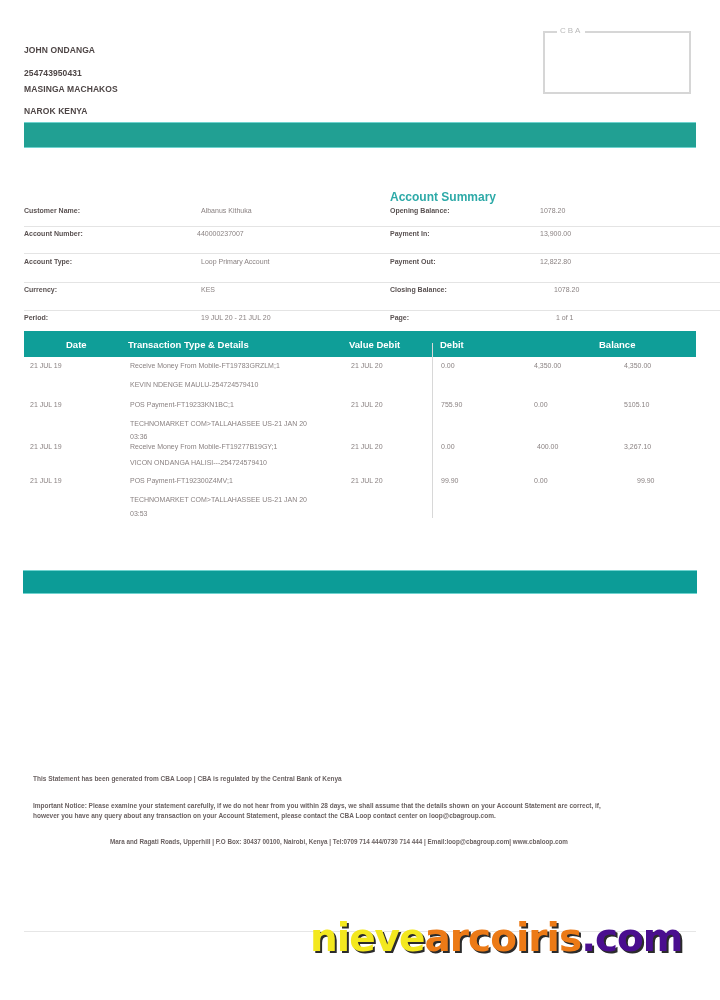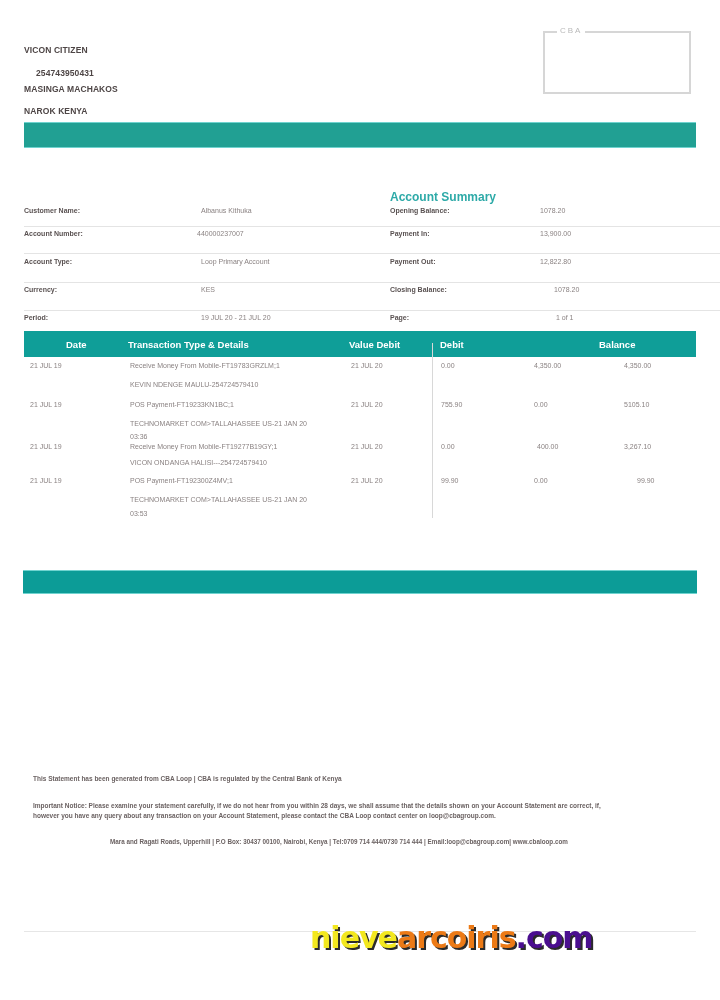--- a/index.html
+++ b/index.html
@@ -30,30 +30,30 @@
     .thead { position: absolute; left: 24px; top: 331px; width: 672px; height: 26px; background: #0f9e98; }
     .th { position: absolute; top: 8px; font-size: 9.5px; font-weight: bold; color: #ffffff; }
     .col-divider { position: absolute; left: 432px; top: 343px; width: 1px; height: 175px; background: #d8d8d8; }
     .td { position: absolute; font-size: 7px; color: #8a8282; white-space: nowrap; }
 
     
     .foot { position: absolute; font-size: 6.5px; font-weight: bold; color: #6b6262; white-space: nowrap; }
     .foot-line { position: absolute; left: 24px; top: 931px; width: 672px; height: 1px; background: #e6e6e6; }
 
     
-    .wm { position: absolute; left: 310px; top: 914px; font-family: "DejaVu Sans", sans-serif; font-size: 30px; font-weight: bold; letter-spacing: -1px; line-height: 48px; text-shadow: 2px 2px 0 #2b2b2b; }
+    .wm { position: absolute; left: 310px; top: 914px; font-family: "DejaVu Sans", sans-serif; font-size: 39px; font-weight: bold; letter-spacing: -1px; line-height: 48px; text-shadow: 2px 2px 0 #2b2b2b; }
     .wm .y { color: #f3e81f; }
     .wm .o { color: #ec7a16; }
     .wm .p { color: #4a0e8f; }
   </style>
 </head>
 <body>
 
-<div class="addr" style="top:45px;">VICON CITIZEN</div>
-<div class="addr" style="top:68px;margin-left:12px;">254743950431</div>
+<div class="addr" style="top:45px;">JOHN ONDANGA</div>
+<div class="addr" style="top:68px;">254743950431</div>
 <div class="addr" style="top:84px;">MASINGA MACHAKOS</div>
 <div class="addr" style="top:106px;">NAROK KENYA</div>
 
 <div class="logo-box">
   <span class="logo-cba">CBA</span>
 </div>
 
 <div class="teal-bar" style="left:24px; top:122px; width:672px; height:26px;"></div>
 
 <div class="summary-title">Account Summary</div>

